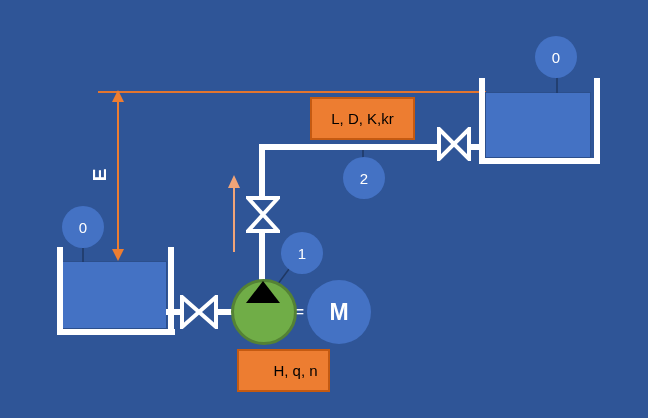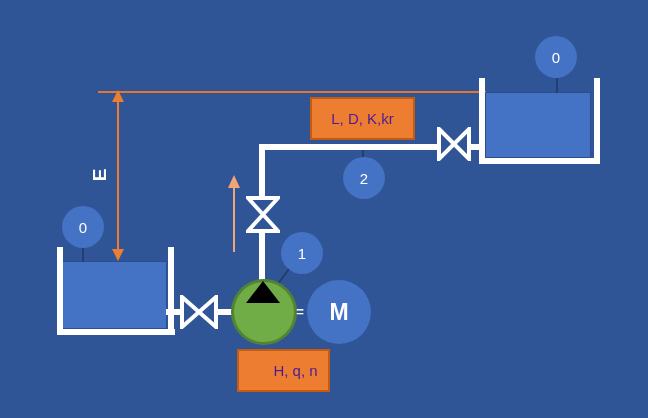--- a/index.html
+++ b/index.html
@@ -49,21 +49,21 @@
   
   .node{width:42px;height:42px;border-radius:50%;background:#4472C4;color:#fff;
     display:flex;align-items:center;justify-content:center;font-size:15px;}
   #node-0-right{left:535px;top:36px;}
   #node-0-left{left:62px;top:206px;}
   #node-2{left:343px;top:157px;}
   #node-1{left:281px;top:232px;}
   #motor{left:307px;top:280px;width:64px;height:64px;border-radius:50%;background:#4472C4;
     color:#fff;display:flex;align-items:center;justify-content:center;font-size:23px;font-weight:bold;}
   
-  .obox{background:#ED7D31;border:2px solid #C55A11;box-sizing:border-box;color:#4c1d95;font-size:15px;
+  .obox{background:#ED7D31;border:2px solid #C55A11;box-sizing:border-box;color:#000000;font-size:15px;
     display:flex;align-items:center;justify-content:center;}
   #pipe-box{left:310px;top:97px;width:105px;height:43px;}
   #pump-box{left:237px;top:349px;width:93px;height:43px;padding-left:24px;}
   .kr{text-decoration-style:wavy;text-decoration-color:#F4C1C1;
     text-decoration-thickness:1px;text-underline-offset:3px;}
   
   #flow-line{left:233px;top:187px;width:2px;height:65px;background:#F0A478;}
   #flow-head{left:228px;top:175px;border-left:6px solid transparent;border-right:6px solid transparent;border-bottom:13px solid #F0A478;}
   
   #leaders{left:0;top:0;}

